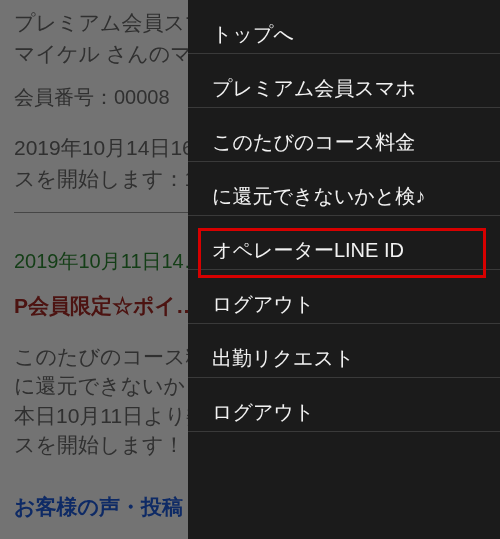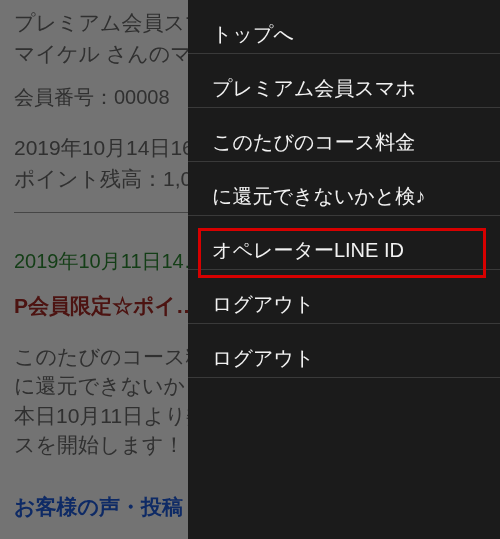--- a/index.html
+++ b/index.html
@@ -60,21 +60,21 @@
   <div class="page">
     <div class="title1">プレミアム会員スマホ</div>
     <div class="title2">
       <span>マイケル</span><span> さんのマイ…</span>
     </div>
     <div class="memberno">
       <span>会員番号：</span><span>00008</span>
     </div>
     <div class="ts">2019年10月14日16時…</div>
     <div class="pts">
-      <span>ポイント残高：</span><span>1,000</span>
+      <span>スを開始します：</span><span>1,000</span>
     </div>
     <hr class="hr">
     <div class="date">2019年10月11日14…</div>
     <div class="headline">P会員限定☆ポイ…</div>
     <div class="body">
       <p>このたびのコース料金…</p>
       <p>に還元できないかと検…</p>
       <p>本日10月11日より委員…</p>
       <p>スを開始します！</p>
     </div>
@@ -96,19 +96,22 @@
     <div class="menu-item">
         <span>に還元できないかと検♪</span>
       </div>
     <div class="menu-item">
         <span>オペレーターLINE ID</span>
       </div>
     <div class="menu-item">
         <span>ログアウト</span>
       </div>
     <div class="menu-item">
+        <span>出勤リクエスト</span>
+      </div>
+    <div class="menu-item">
         <span>ログアウト</span>
       </div>
   </nav>
 
   <div class="highlight-box"></div>
 
 </div>
 
 </body></html>

